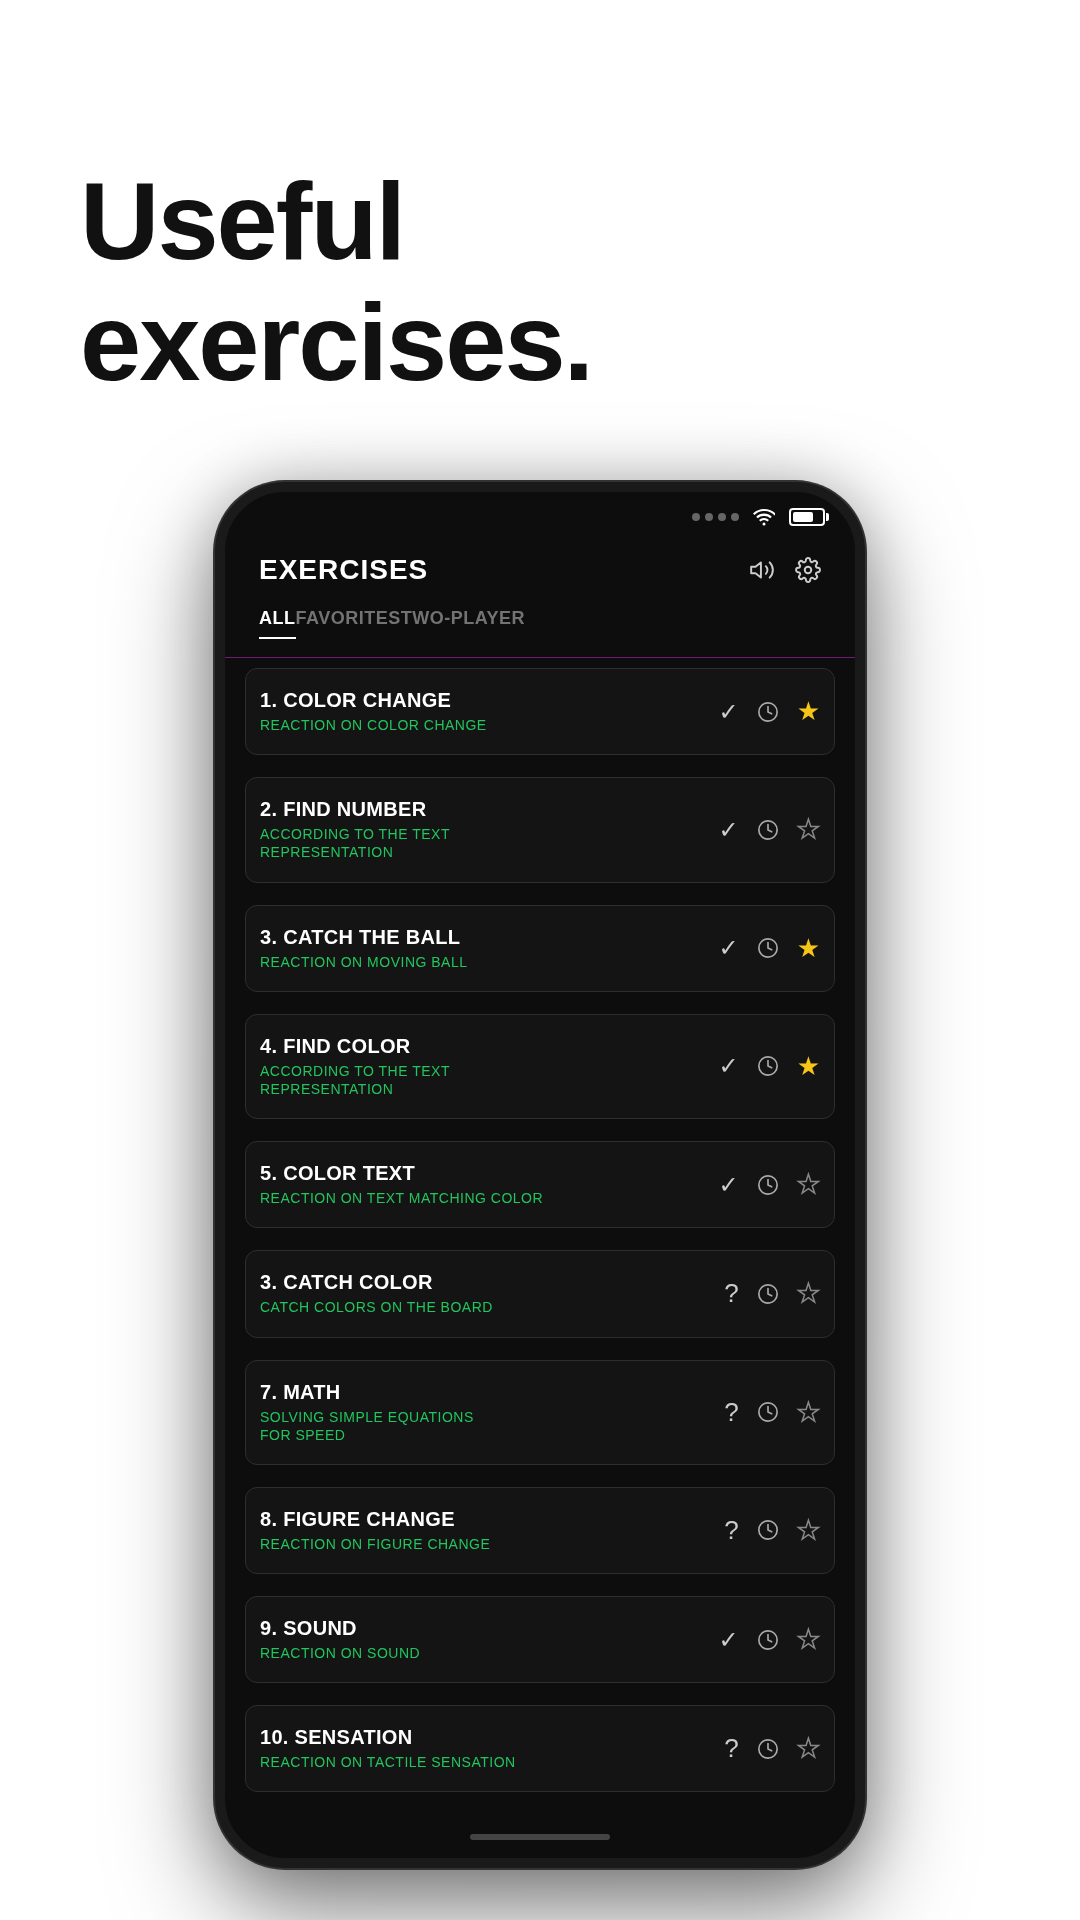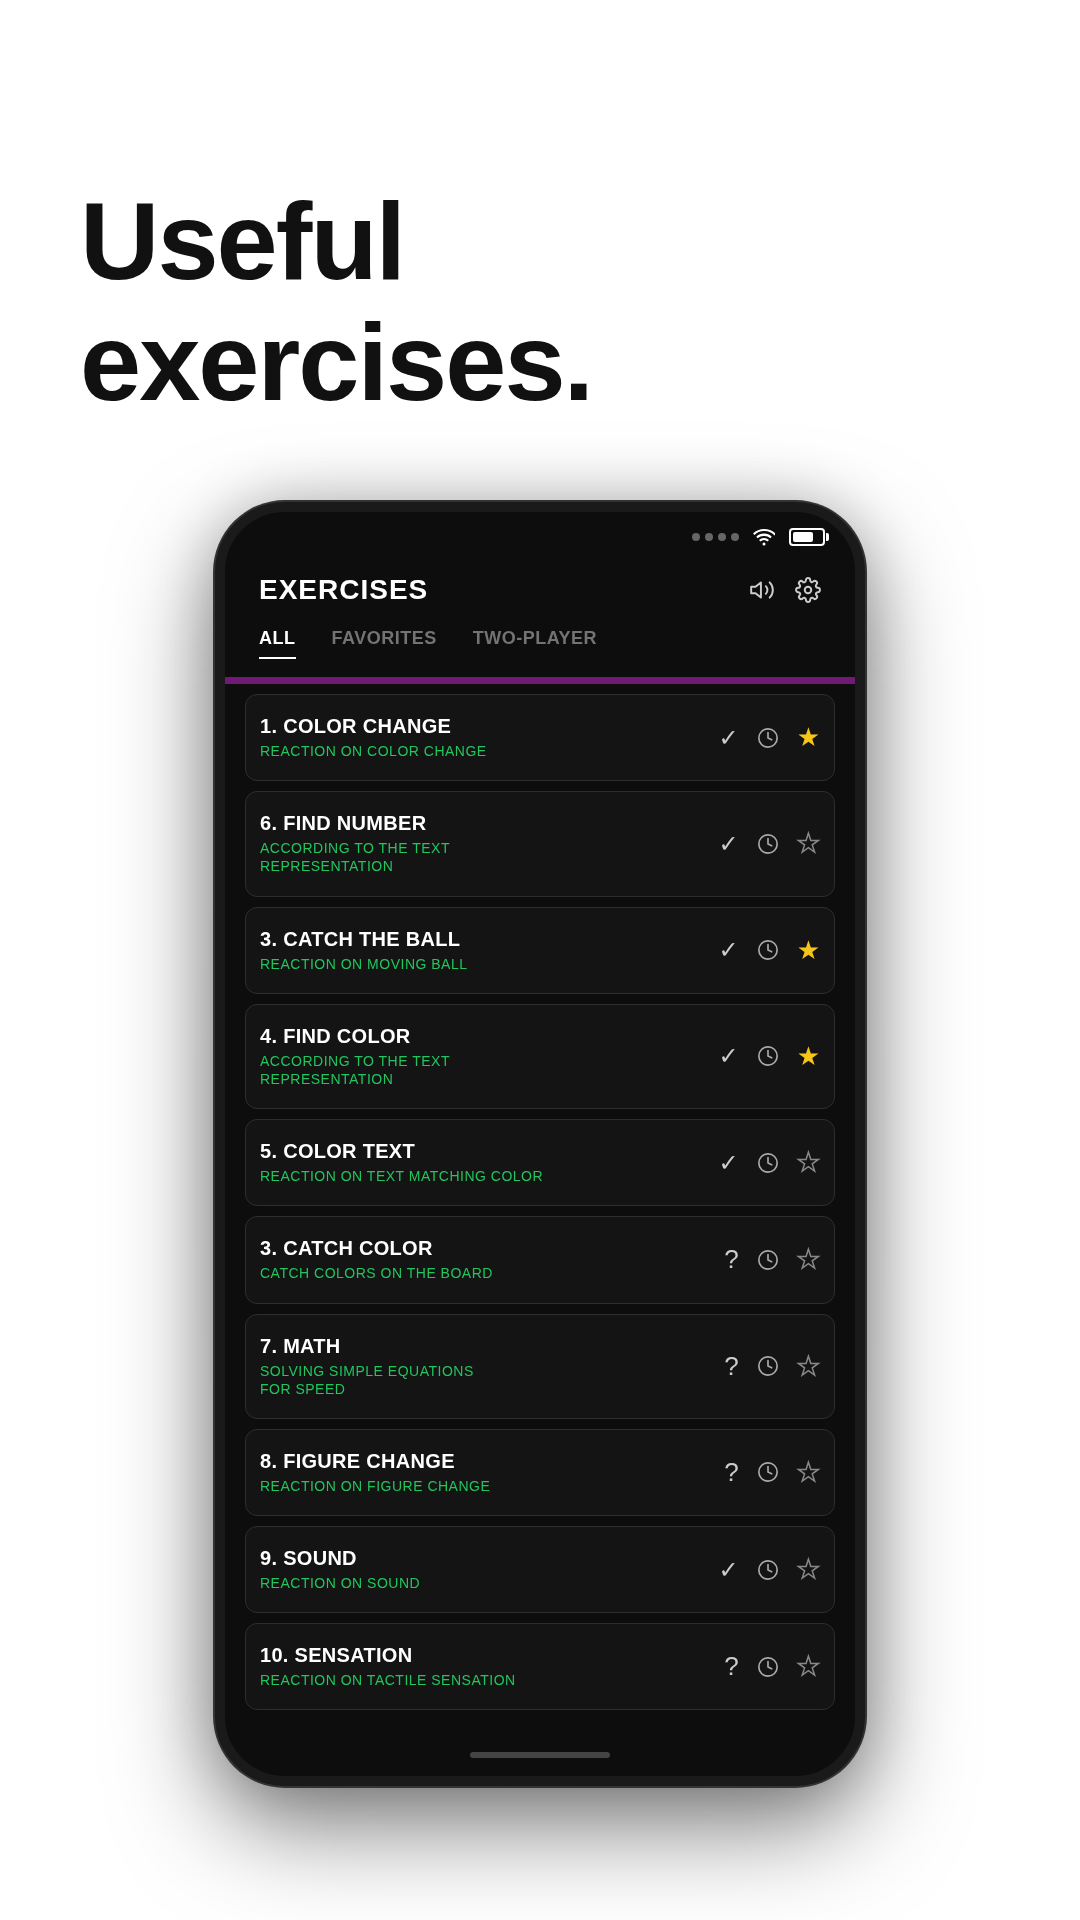--- a/index.html
+++ b/index.html
@@ -19,21 +19,20 @@
       width: 100%;
       padding: 160px 80px 60px 80px;
     }
 
     .page-title {
       font-size: 110px;
       font-weight: 900;
       color: #111111;
       line-height: 1.1;
       letter-spacing: -2px;
-      margin-top: 20px;
     }
 
     .phone-wrapper {
       width: 720px;
       background: radial-gradient(ellipse at center, rgba(200,200,200,0.3) 0%, rgba(255,255,255,0) 70%);
       display: flex;
       justify-content: center;
       align-items: flex-end;
       padding: 20px 0 40px 0;
     }
@@ -133,23 +132,22 @@
 
     .header-icon {
       color: #cccccc;
       font-size: 24px;
       cursor: pointer;
     }
 
     
     .tabs-row {
       display: flex;
-      gap: 36px;
       padding: 6px 34px 18px 34px;
-      border-bottom: 7px solid #701a75;
+      border-bottom: 1px solid #701a75;
     }
 
     .tab {
       font-size: 18px;
       font-weight: 700;
       color: #737373;
       letter-spacing: 0.5px;
       cursor: pointer;
       padding-bottom: 8px;
       border-bottom: 2px solid transparent;
@@ -159,21 +157,21 @@
       color: #ffffff;
       border-bottom: 2px solid #ffffff;
     }
 
     
     .exercise-list {
       flex: 1;
       padding: 10px 20px 20px 20px;
       display: flex;
       flex-direction: column;
-      gap: 0;
+      gap: 12px;
     }
 
     .exercise-item {
       display: flex;
       align-items: center;
       justify-content: space-between;
       padding: 20px 14px;
       border: 1px solid #2e2e2e;
       border-radius: 12px;
       margin-bottom: 10px;
@@ -326,21 +324,21 @@
               <circle cx="12" cy="12" r="10"></circle>
               <polyline points="12 6 12 12 16 14"></polyline>
             </svg>
           </span>
           <span class="action-star star-filled">★</span>
         </div>
       </div>
 
       <div class="exercise-item">
         <div class="exercise-info">
-          <div class="exercise-name">6. FIND NUMBER</div>
+          <div class="exercise-name">2. FIND NUMBER</div>
           <div class="exercise-desc">ACCORDING TO THE TEXT<br>REPRESENTATION</div>
         </div>
         <div class="exercise-actions">
           <span class="action-check">✓</span>
           <span class="action-history svg-icon">
             <svg width="22" height="22" viewBox="0 0 24 24" fill="none" stroke="#aaaaaa" stroke-width="1.8" stroke-linecap="round" stroke-linejoin="round">
               <circle cx="12" cy="12" r="10"></circle>
               <polyline points="12 6 12 12 16 14"></polyline>
             </svg>
           </span>

